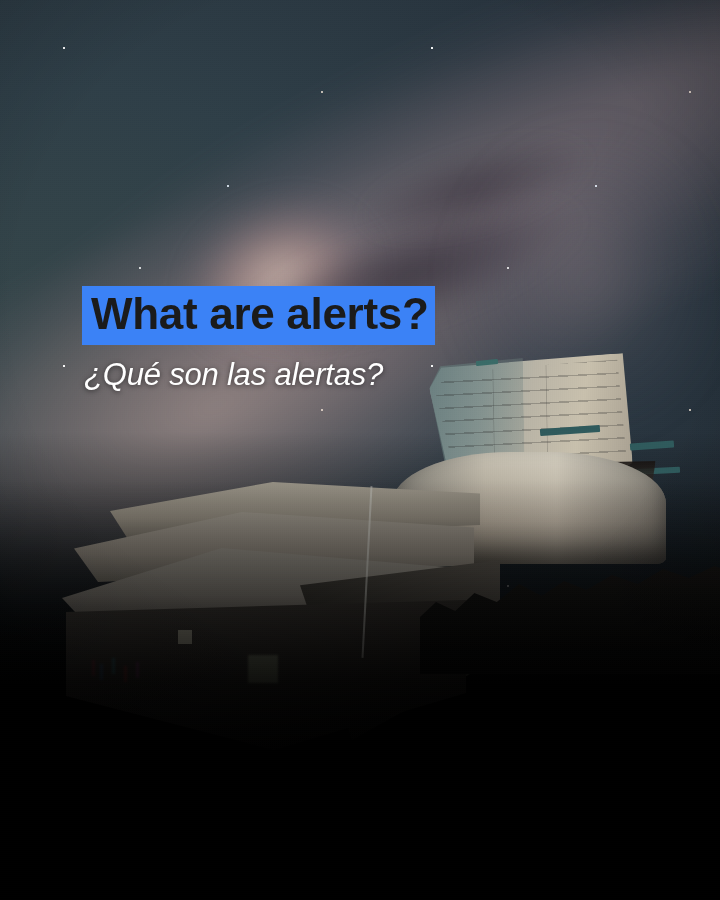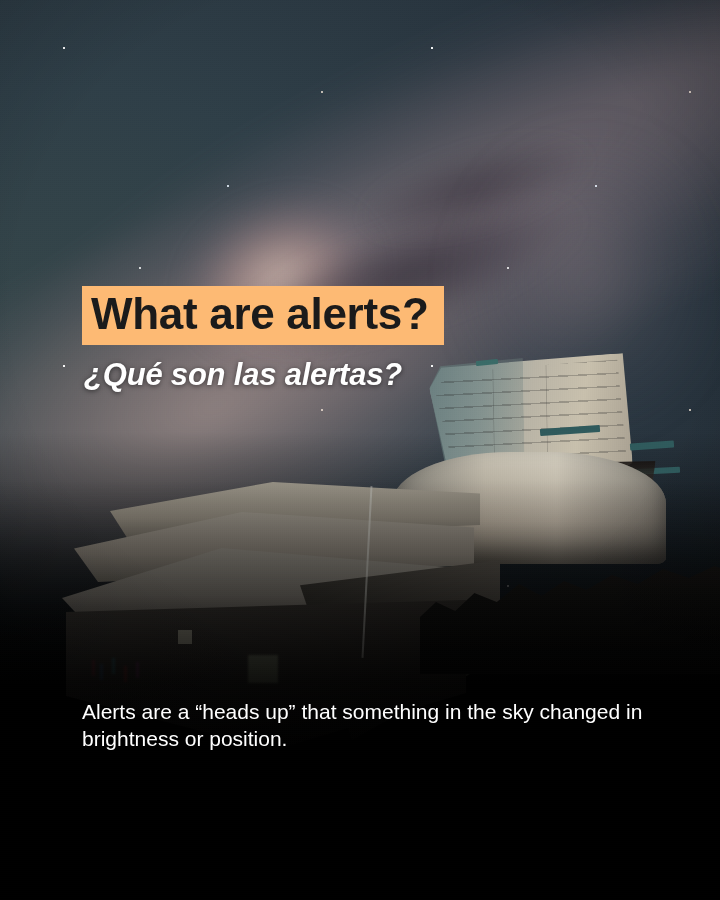--- a/index.html
+++ b/index.html
@@ -361,37 +361,37 @@
   
   .content { position: absolute; inset: 0; }
 
   .title-wrap {
     position: absolute;
     left: 82px;
     top: 286px;
   }
   .title {
     display: inline-block;
-    background: #fdba74;
+    background: #3b82f6;
     color: #1b1b1b;
     font-size: 44px;
     font-weight: 700;
     letter-spacing: -0.3px;
     line-height: 1.0;
-    padding: 6px 15px 9px 9px;
+    padding: 6px 6px 9px 9px;
     white-space: nowrap;
   }
   .subtitle {
     position: absolute;
     left: 84px;
     top: 357px;
     color: #ffffff;
     font-size: 31px;
     font-style: italic;
-    font-weight: 700;
+    font-weight: 400;
     letter-spacing: -0.2px;
     white-space: nowrap;
     text-shadow: 0 1px 5px rgba(0,0,0,0.55);
   }
 
   .body-block {
     position: absolute;
     left: 82px;
     top: 698px;
     width: 566px;
@@ -477,17 +477,16 @@
 
   <div class="content">
 
     <div class="title-wrap">
       <span class="title">What are alerts?</span>
     </div>
 
     <div class="subtitle">¿Qué son las alertas?</div>
 
     <div class="body-block">
-      <p class="body-en">Alerts are a “heads up” that something in the sky changed in brightness or position.</p>
     </div>
 
   </div>
 </div>
 
 </body></html>

